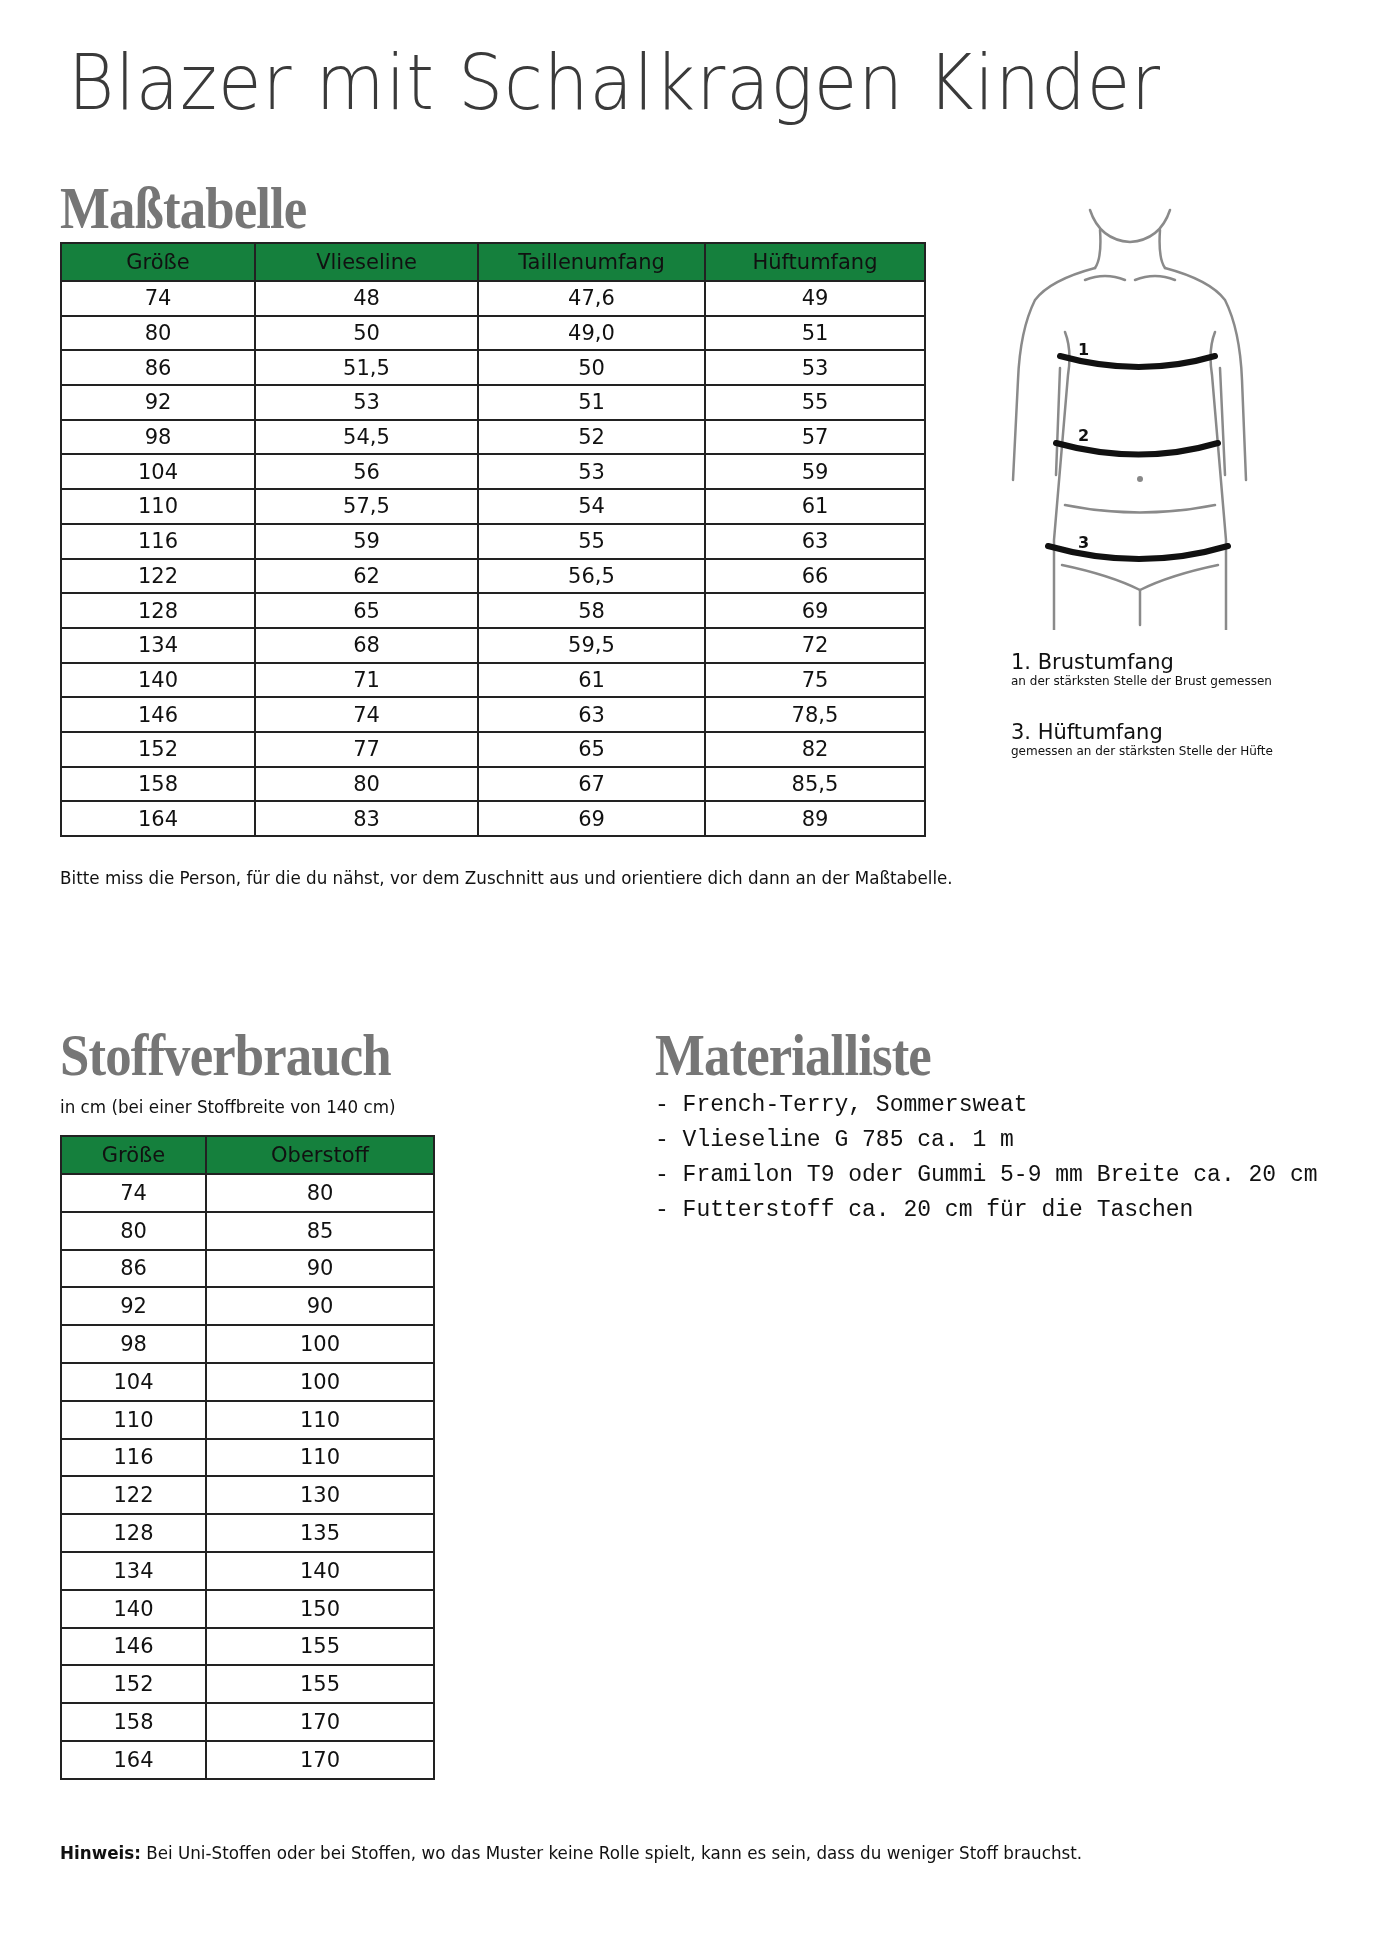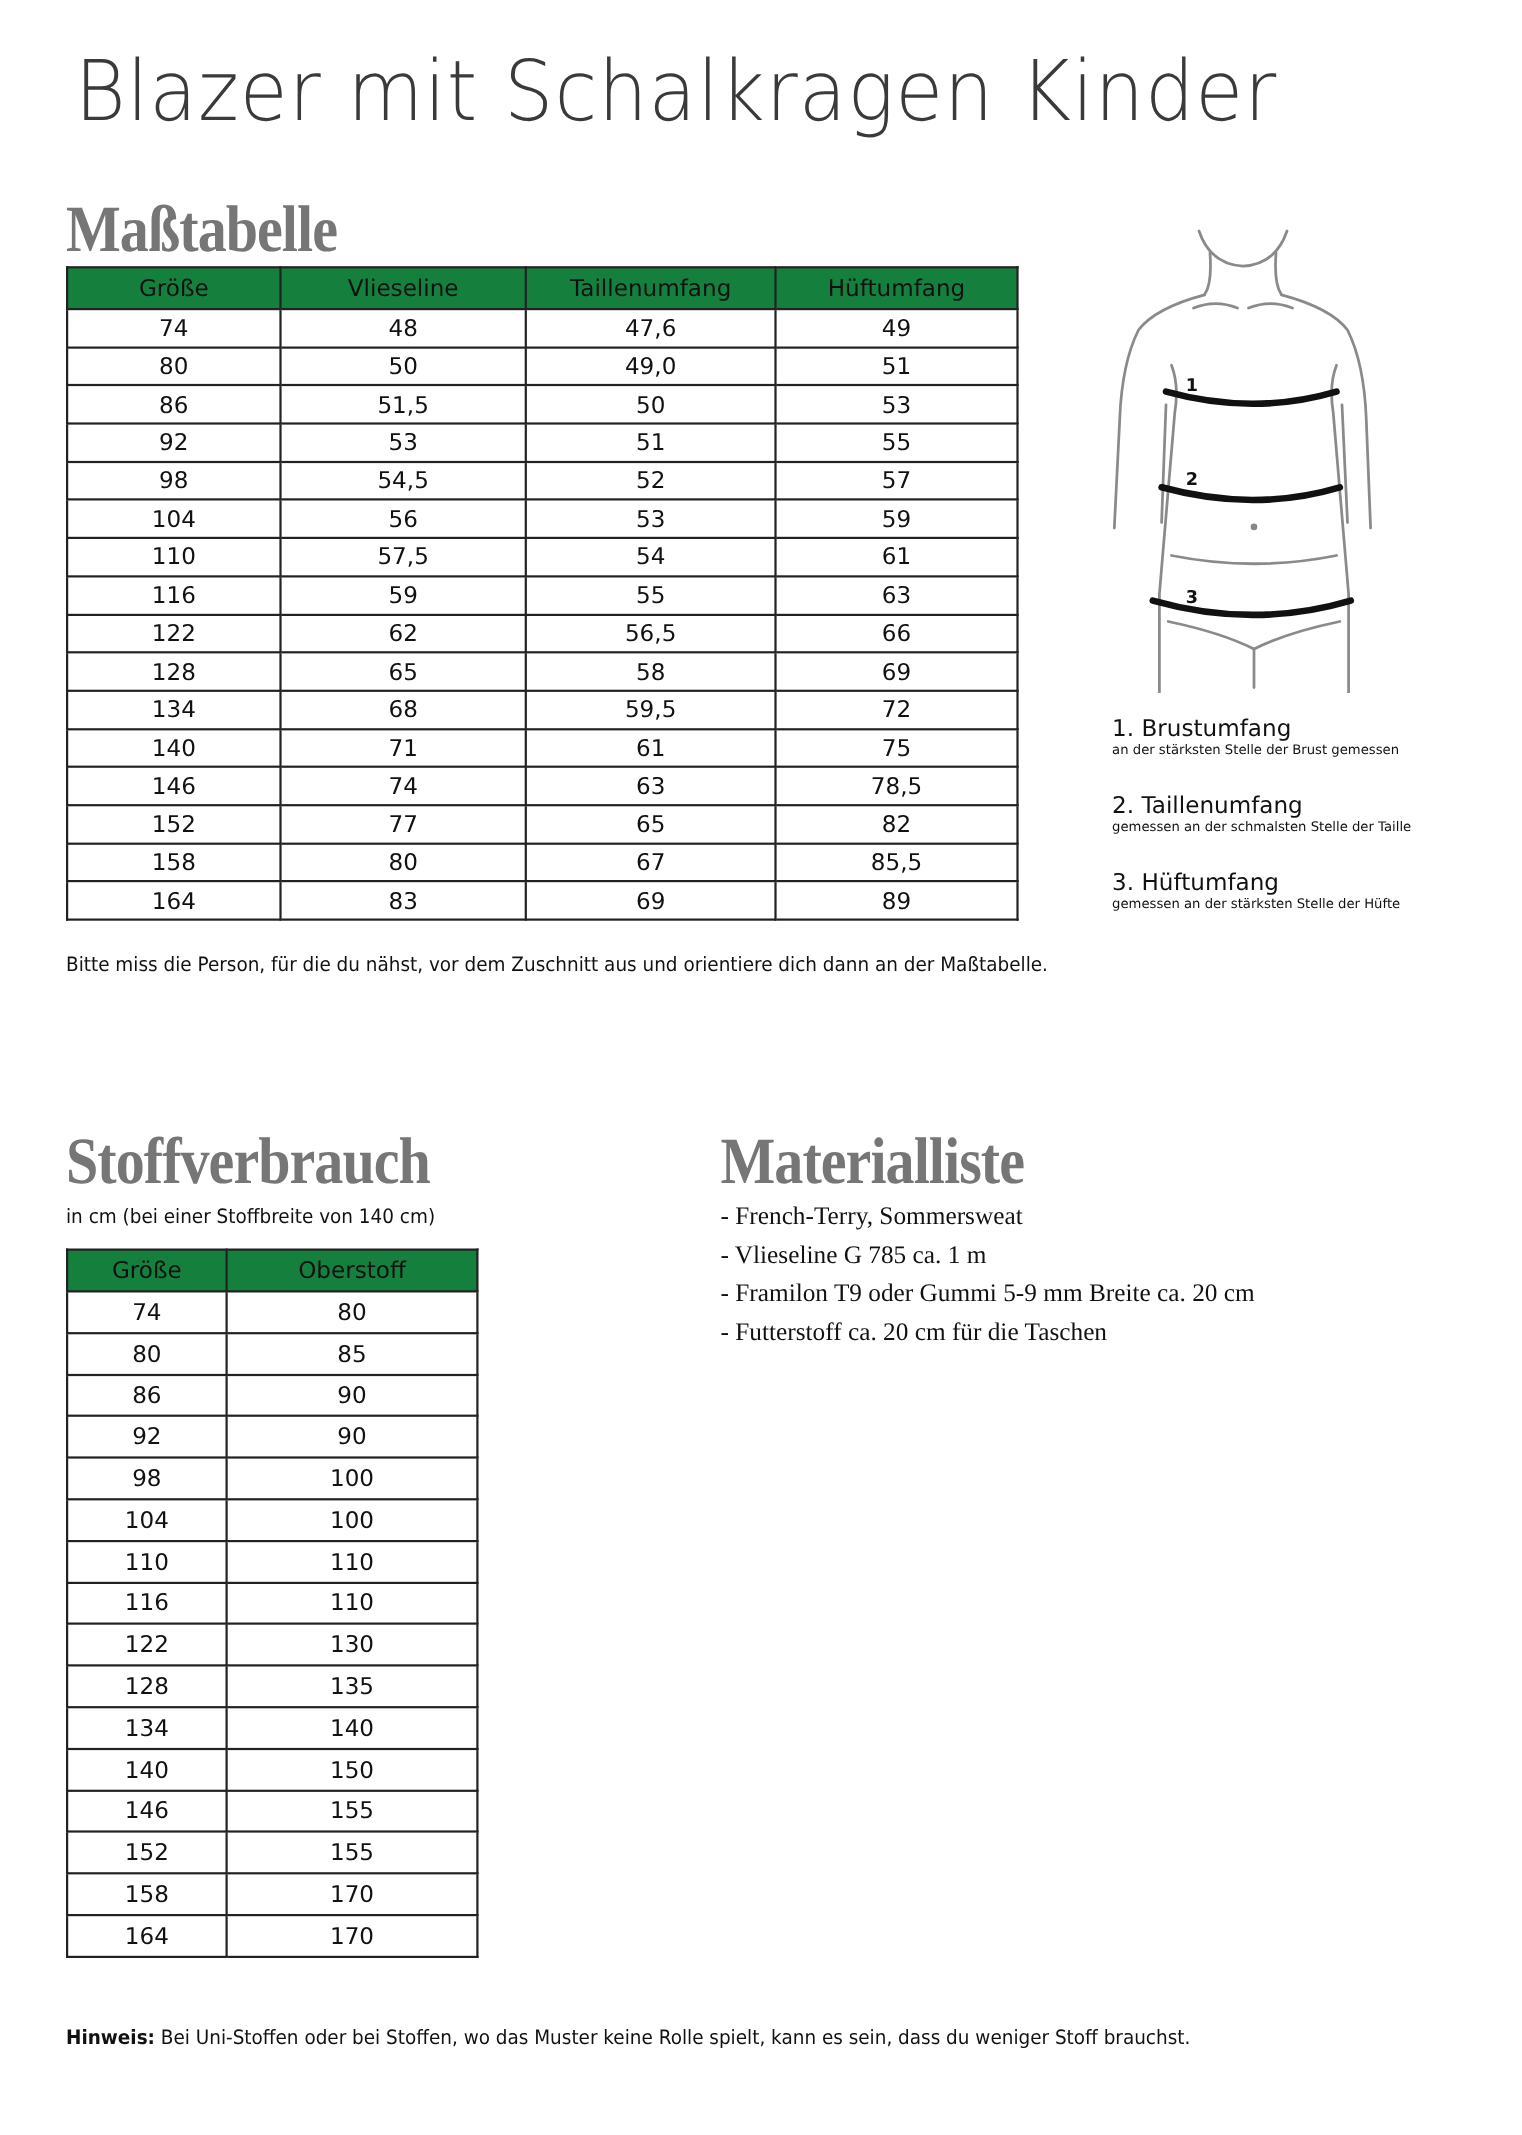--- a/index.html
+++ b/index.html
@@ -53,21 +53,21 @@
   }
   .legend-sub {
     font-family: "DejaVu Sans", sans-serif; font-size: 12px; color: #111; white-space: nowrap;
   }
   .subline {
     font-family: "DejaVu Sans", sans-serif; font-size: 18px; color: #111; white-space: nowrap;
     transform: scaleX(0.93); transform-origin: left top;
   }
   .mat-list { list-style: none; margin: 0; padding: 0; }
   .mat-list li {
-    font-family: Liberation Serif, serif; font-size: 23px; color: #111;
+    font-family: Liberation Mono, monospace; font-size: 23px; color: #111;
     height: 35px; line-height: 35px; white-space: nowrap;
   }
   .hint b { font-weight: bold; }
 </style>
 </head>
 <body>
 
 <div class="abs title">Blazer mit Schalkragen Kinder</div>
 
 <div class="abs heading" style="left:60px; top:178px;">Maßtabelle</div>
@@ -226,24 +226,20 @@
   <span class="abs" style="left:68px; top:226px; font:bold 16px 'DejaVu Sans',sans-serif;">2</span>
   <span class="abs" style="left:68px; top:333px; font:bold 16px 'DejaVu Sans',sans-serif;">3</span>
 </div>
 
 <div class="abs" style="left:972px; top:650px;margin-left:39px;">
   <div style="height:70px;">
     <div class="legend-title">1. Brustumfang</div>
     <div class="legend-sub">an der stärksten Stelle der Brust gemessen</div>
   </div>
   <div style="height:70px;">
-    <div class="legend-title">2. Taillenumfang</div>
-    <div class="legend-sub">gemessen an der schmalsten Stelle der Taille</div>
-  </div>
-  <div style="height:70px;">
     <div class="legend-title">3. Hüftumfang</div>
     <div class="legend-sub">gemessen an der stärksten Stelle der Hüfte</div>
   </div>
 </div>
 
 <div class="abs heading" style="left:60px; top:1025px;">Stoffverbrauch</div>
 <div class="abs subline" style="left:60px; top:1096px;">in cm (bei einer Stoffbreite von 140 cm)</div>
 
 <table class="grid" id="fabric-table">
   <colgroup>

